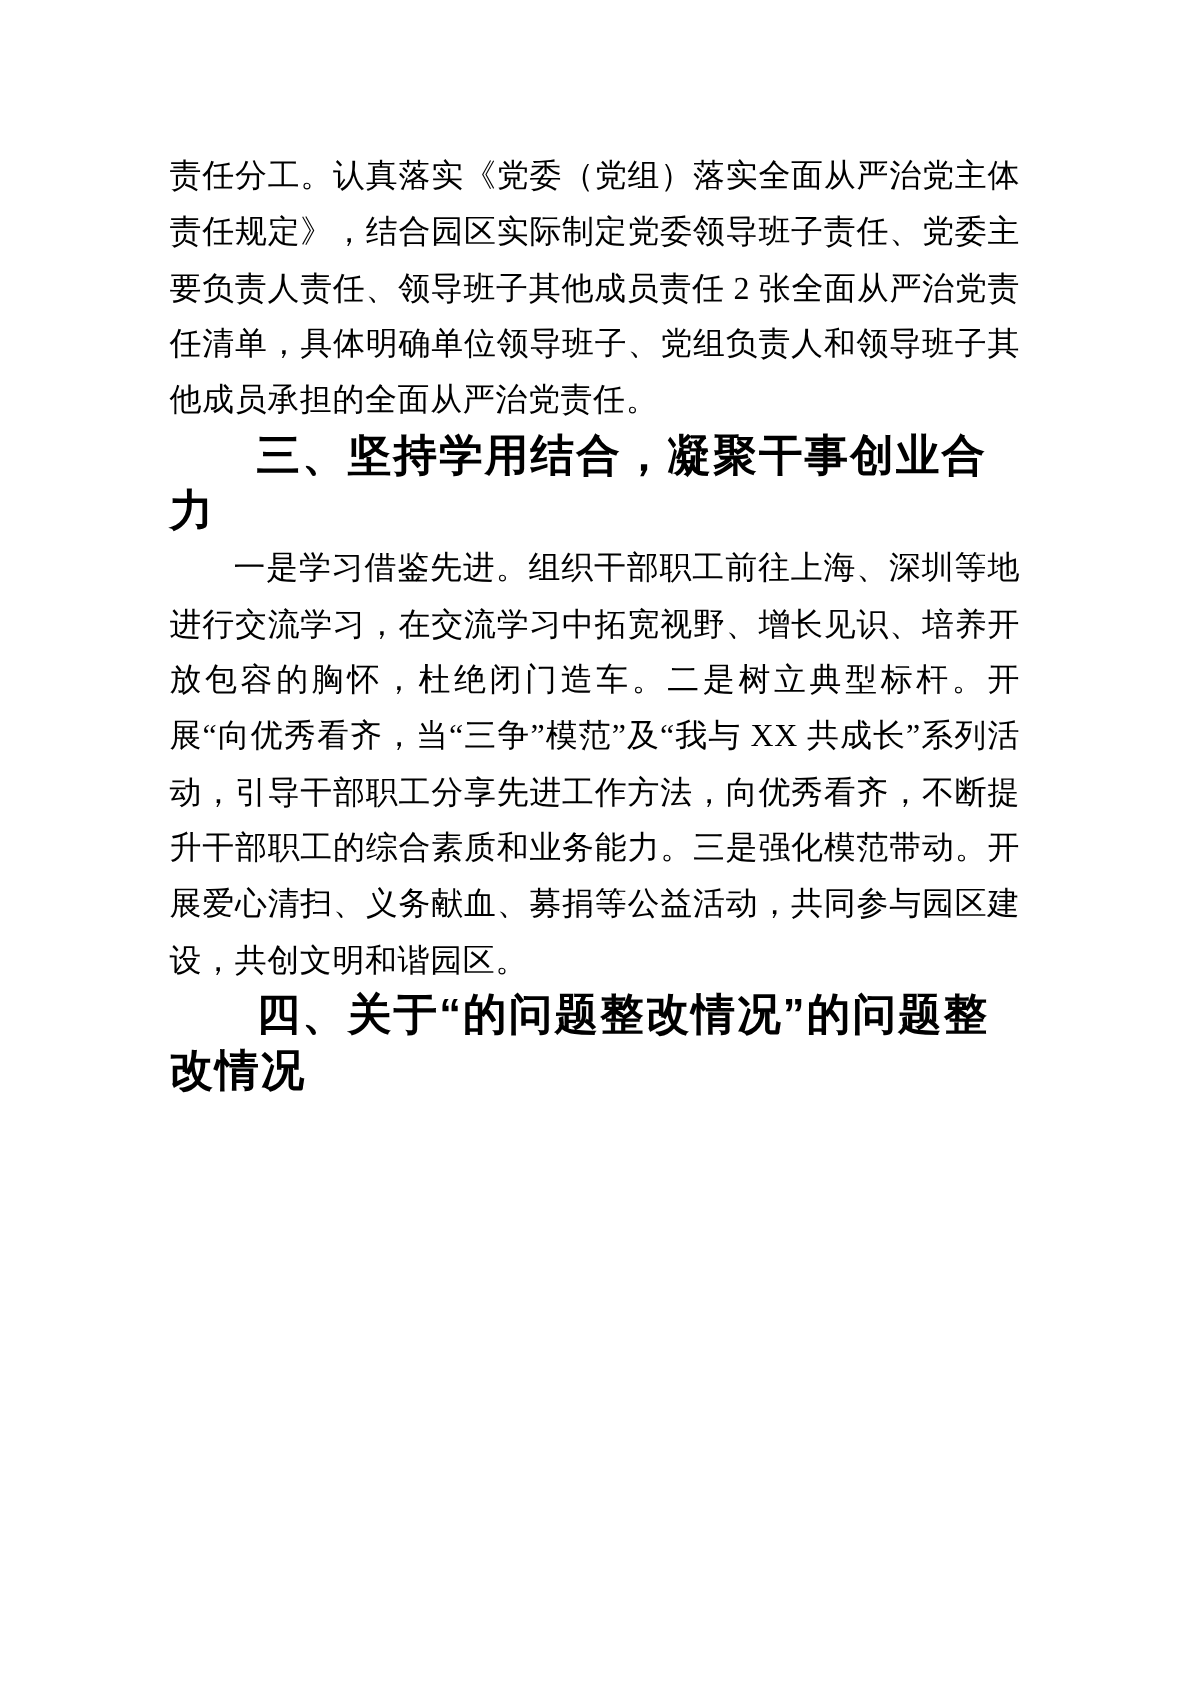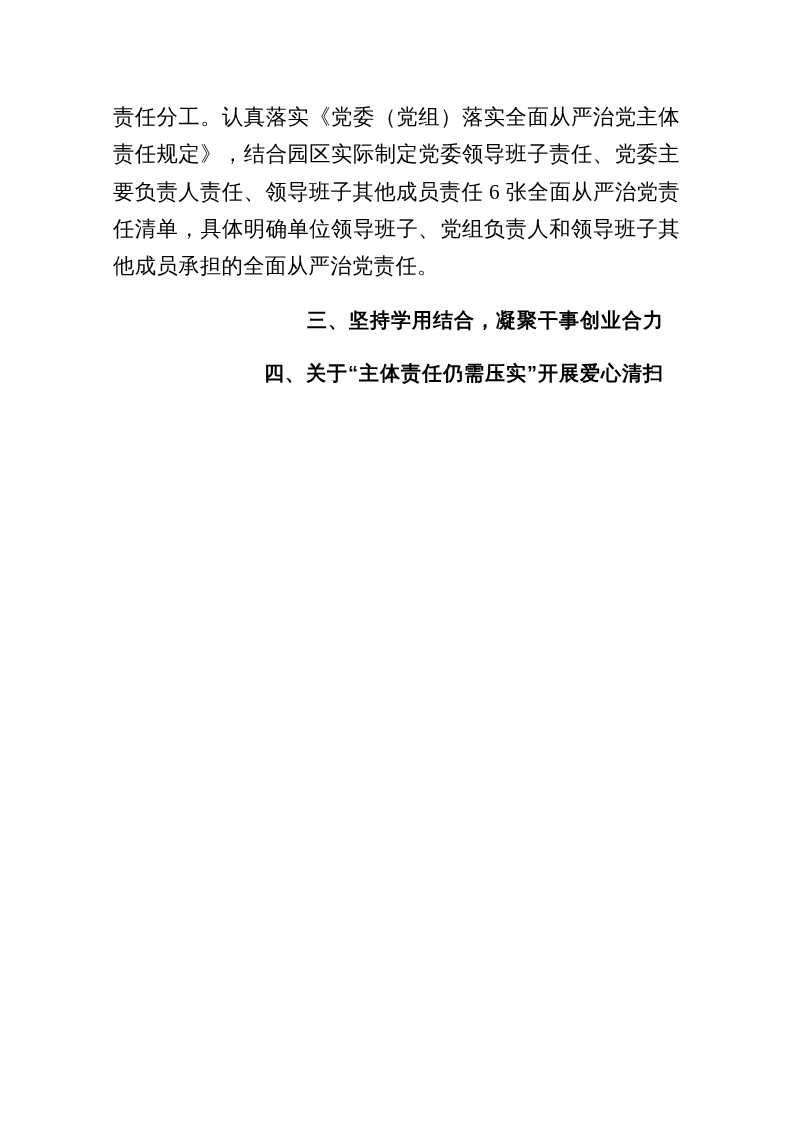--- a/index.html
+++ b/index.html
@@ -26,35 +26,36 @@
     padding: 0;
     text-align: justify;
     text-justify: inter-character;
     text-indent: 2em;
     letter-spacing: 0.02em;
   }
   .para.no-indent {
     text-indent: 0;
   }
   .heading {
-    margin: 16px;
+    margin: 0;
     padding: 0;
     font-family: "Liberation Sans", "DejaVu Sans", sans-serif;
     font-weight: 700;
-    font-size: 20px;
+    font-size: 29px;
     line-height: 37.33px;
     text-indent: 2em;
     letter-spacing: 0.05em;
-    text-align: right;
+    text-align: left;
   }
 </style>
 </head>
 <body>
 
 <div class="page">
-  <p class="para no-indent">责任分工。认真落实《党委（党组）落实全面从严治党主体责任规定》，结合园区实际制定党委领导班子责任、党委主要负责人责任、领导班子其他成员责任 6 张全面从严治党责任清单，具体明确单位领导班子、党组负责人和领导班子其他成员承担的全面从严治党责任。</p>
+  <p class="para no-indent">责任分工。认真落实《党委（党组）落实全面从严治党主体责任规定》，结合园区实际制定党委领导班子责任、党委主要负责人责任、领导班子其他成员责任 2 张全面从严治党责任清单，具体明确单位领导班子、党组负责人和领导班子其他成员承担的全面从严治党责任。</p>
 
   <h2 class="heading">三、坚持学用结合，凝聚干事创业合力</h2>
 
+  <p class="para">一是学习借鉴先进。组织干部职工前往上海、深圳等地进行交流学习，在交流学习中拓宽视野、增长见识、培养开放包容的胸怀，杜绝闭门造车。二是树立典型标杆。开展“向优秀看齐，当“三争”模范”及“我与 XX 共成长”系列活动，引导干部职工分享先进工作方法，向优秀看齐，不断提升干部职工的综合素质和业务能力。三是强化模范带动。开展爱心清扫、义务献血、募捐等公益活动，共同参与园区建设，共创文明和谐园区。</p>
 
-  <h2 class="heading">四、关于“主体责任仍需压实”开展爱心清扫</h2>
+  <h2 class="heading">四、关于“的问题整改情况”的问题整改情况</h2>
 
 </div>
 
 </body></html>

